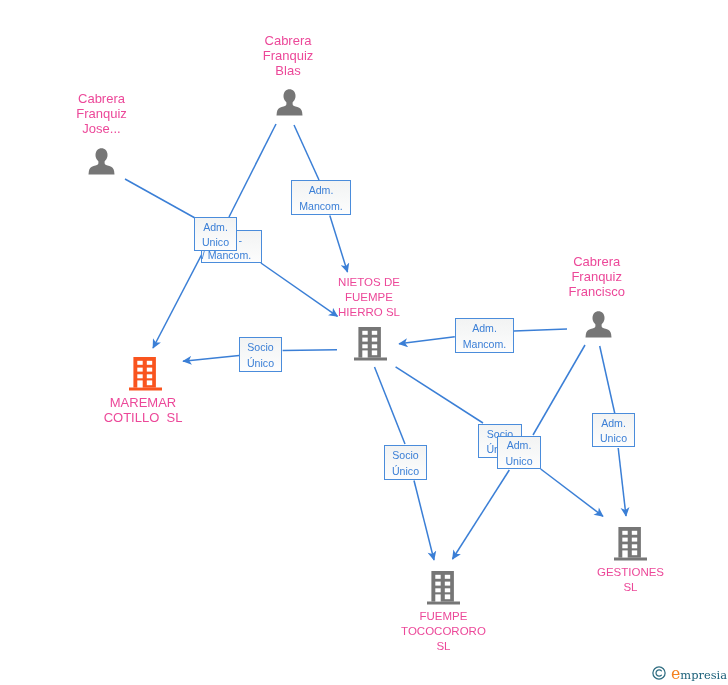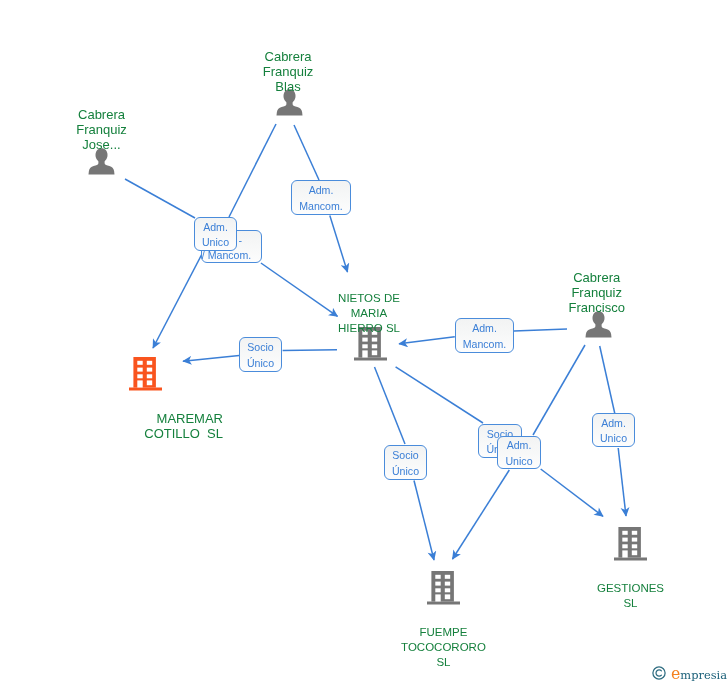--- a/index.html
+++ b/index.html
@@ -5,25 +5,25 @@
 <style>
   html,body{margin:0;padding:0;background:#fff;}
   body{width:728px;height:685px;overflow:hidden;font-family:"Liberation Sans",sans-serif;}
   #stage{position:relative;width:728px;height:685px;background:#fff;}
   svg#edges{position:absolute;left:0;top:0;width:728px;height:685px;}
   .node{position:absolute;}
   .node.person{width:27px;}
   .node.company{width:33px;}
   .node .ico{position:absolute;left:0;top:0;}
   .node .lbl{position:absolute;left:calc(50% - 80px);width:160px;text-align:center;
-             color:#15803d;font-size:13px;line-height:15.2px;white-space:pre;margin-top:16px;}
+             color:#ec4899;font-size:13px;line-height:15.2px;white-space:pre;}
   .node.company .lbl{font-size:11.5px;line-height:15.2px;}
-  .node.company.hl .lbl{font-size:13px;line-height:15.2px;text-align:right;}
+  .node.company.hl .lbl{font-size:13px;line-height:15.2px;}
   
-  .ebox{position:absolute;box-sizing:border-box;border:1.3px solid #4a8cdb;border-radius:6px;
+  .ebox{position:absolute;box-sizing:border-box;border:1.3px solid #4a8cdb;border-radius:0;
         background:linear-gradient(180deg,#f2f3f3 0%,#f7f8f8 50%,#fdfdfd 100%);
         color:#3b7fd6;font-size:10.6px;line-height:15.2px;text-align:center;white-space:pre-line;
         display:flex;align-items:center;justify-content:center;padding-top:2px;box-sizing:border-box;}
   #footer{position:absolute;left:650px;top:660px;}
   #footer .cc{position:absolute;left:2px;top:6px;}
   #footer .brand{position:absolute;left:21px;top:4px;font-family:"DejaVu Serif",serif;
                  font-size:11.4px;line-height:20px;color:#1b6079;white-space:pre;}
   #footer .brand .e{color:#f5821f;font-size:15.8px;}
 </style>
 </head>
@@ -137,21 +137,21 @@
               <rect x="17.8" y="10.6" width="5.4" height="4.0"></rect>
           <rect x="8.3" y="17.3" width="5.4" height="4.0"></rect>
               <rect x="17.8" y="17.3" width="5.4" height="4.0"></rect>
           <rect x="8.3" y="23.4" width="5.4" height="7.1"></rect>
               <rect x="17.8" y="23.4" width="5.4" height="4.8"></rect>
         </g>
       </g>
         </svg>
     </span>
     <span class="lbl" style="top:-52px;margin-left:-1.5px;">NIETOS DE
-MARIA
+FUEMPE
 HIERRO SL</span>
   </div>
 
   <div class="node company" style="left:427px;top:571px;">
     <span class="ico">
       <svg width="33" height="34" viewBox="0 0 33 34">
           <g fill="#767676">
         <path d="M4.4 0h22.5v30.6H4.4z"></path>
         <path d="M0 30.4h33V33.5H0z"></path>
         <g fill="#fff">

